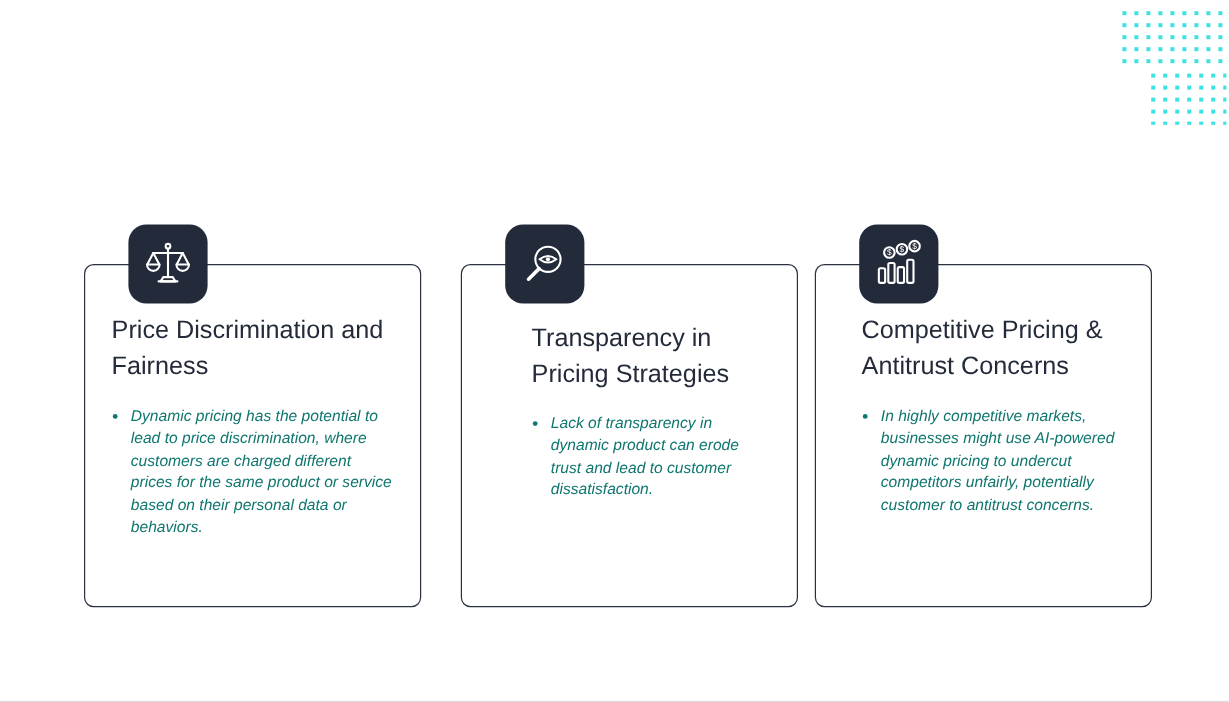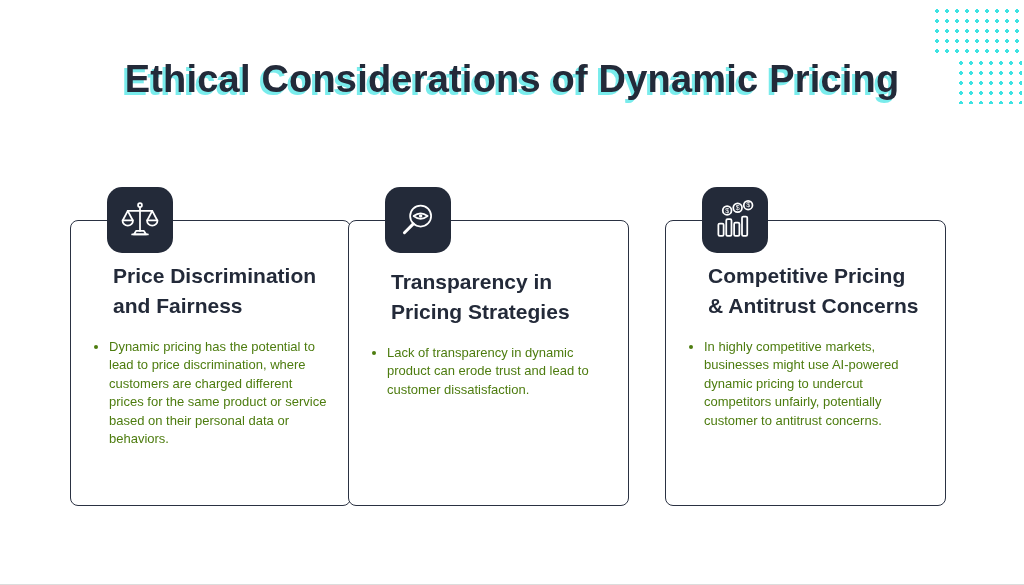--- a/index.html
+++ b/index.html
@@ -43,74 +43,72 @@
   .card {
     position: absolute;
     top: 220px;
     width: 281px;
     height: 286px;
     background: #ffffff;
     border: 1.6px solid #2a3142;
     border-radius: 8px;
   }
   .card-1 { left: 70px; }
-  .card-2 { left: 348px; }
-  .card-3 { left: 665px; }
+  .card-2 { left: 384px; padding-left: 36px; }
+  .card-3 { left: 679px; padding-left: 16px; }
 
   .icon-tile {
     position: absolute;
     top: -34px;
     left: 36px;
     width: 66px;
     height: 66px;
     background: #232a39;
     border-radius: 15px;
     display: flex;
     align-items: center;
     justify-content: center;
   }
   .icon-tile svg { display: block; }
 
   .card-body { padding: 40px 22px 0 22px; }
 
   .card-title {
     font-size: 21px;
     line-height: 1.45;
-    font-weight: 700;
+    font-weight: 400;
     color: #232a39;
     margin-bottom: 16px;
-    margin-left: 20px;
   }
   .card-2 .card-body { padding-top: 46px; }
 
   .bullet-list {
     list-style: disc;
     padding-left: 16px;
   }
   .bullet-list li {
     font-size: 13px;
     line-height: 1.42;
     font-weight: 500;
     color: #28304
   }
-  .bullet-list li { color: #4d7c0f; }
+  .bullet-list li { color: #0f766e; font-style: italic; }
 
   .bottom-edge {
     position: absolute;
     left: 0; right: 0; bottom: 0;
     height: 1px;
     background: #dcdcdc;
   }
 </style>
 </head>
 <body>
 
 <div class="slide">
 
-  <h1 class="page-title">Ethical Considerations of Dynamic Pricing</h1>
 
   <div class="dots dots-a"></div>
   <div class="dots dots-b"></div>
 
   <div class="card card-1">
     <div class="icon-tile">
       <span>
         <svg width="42" height="42" viewBox="0 0 48 48" fill="none" stroke="#ffffff" stroke-width="2" stroke-linecap="round" stroke-linejoin="round">
           <circle cx="24" cy="7" r="2.2"></circle>
           <path d="M24 9.5v27"></path>

